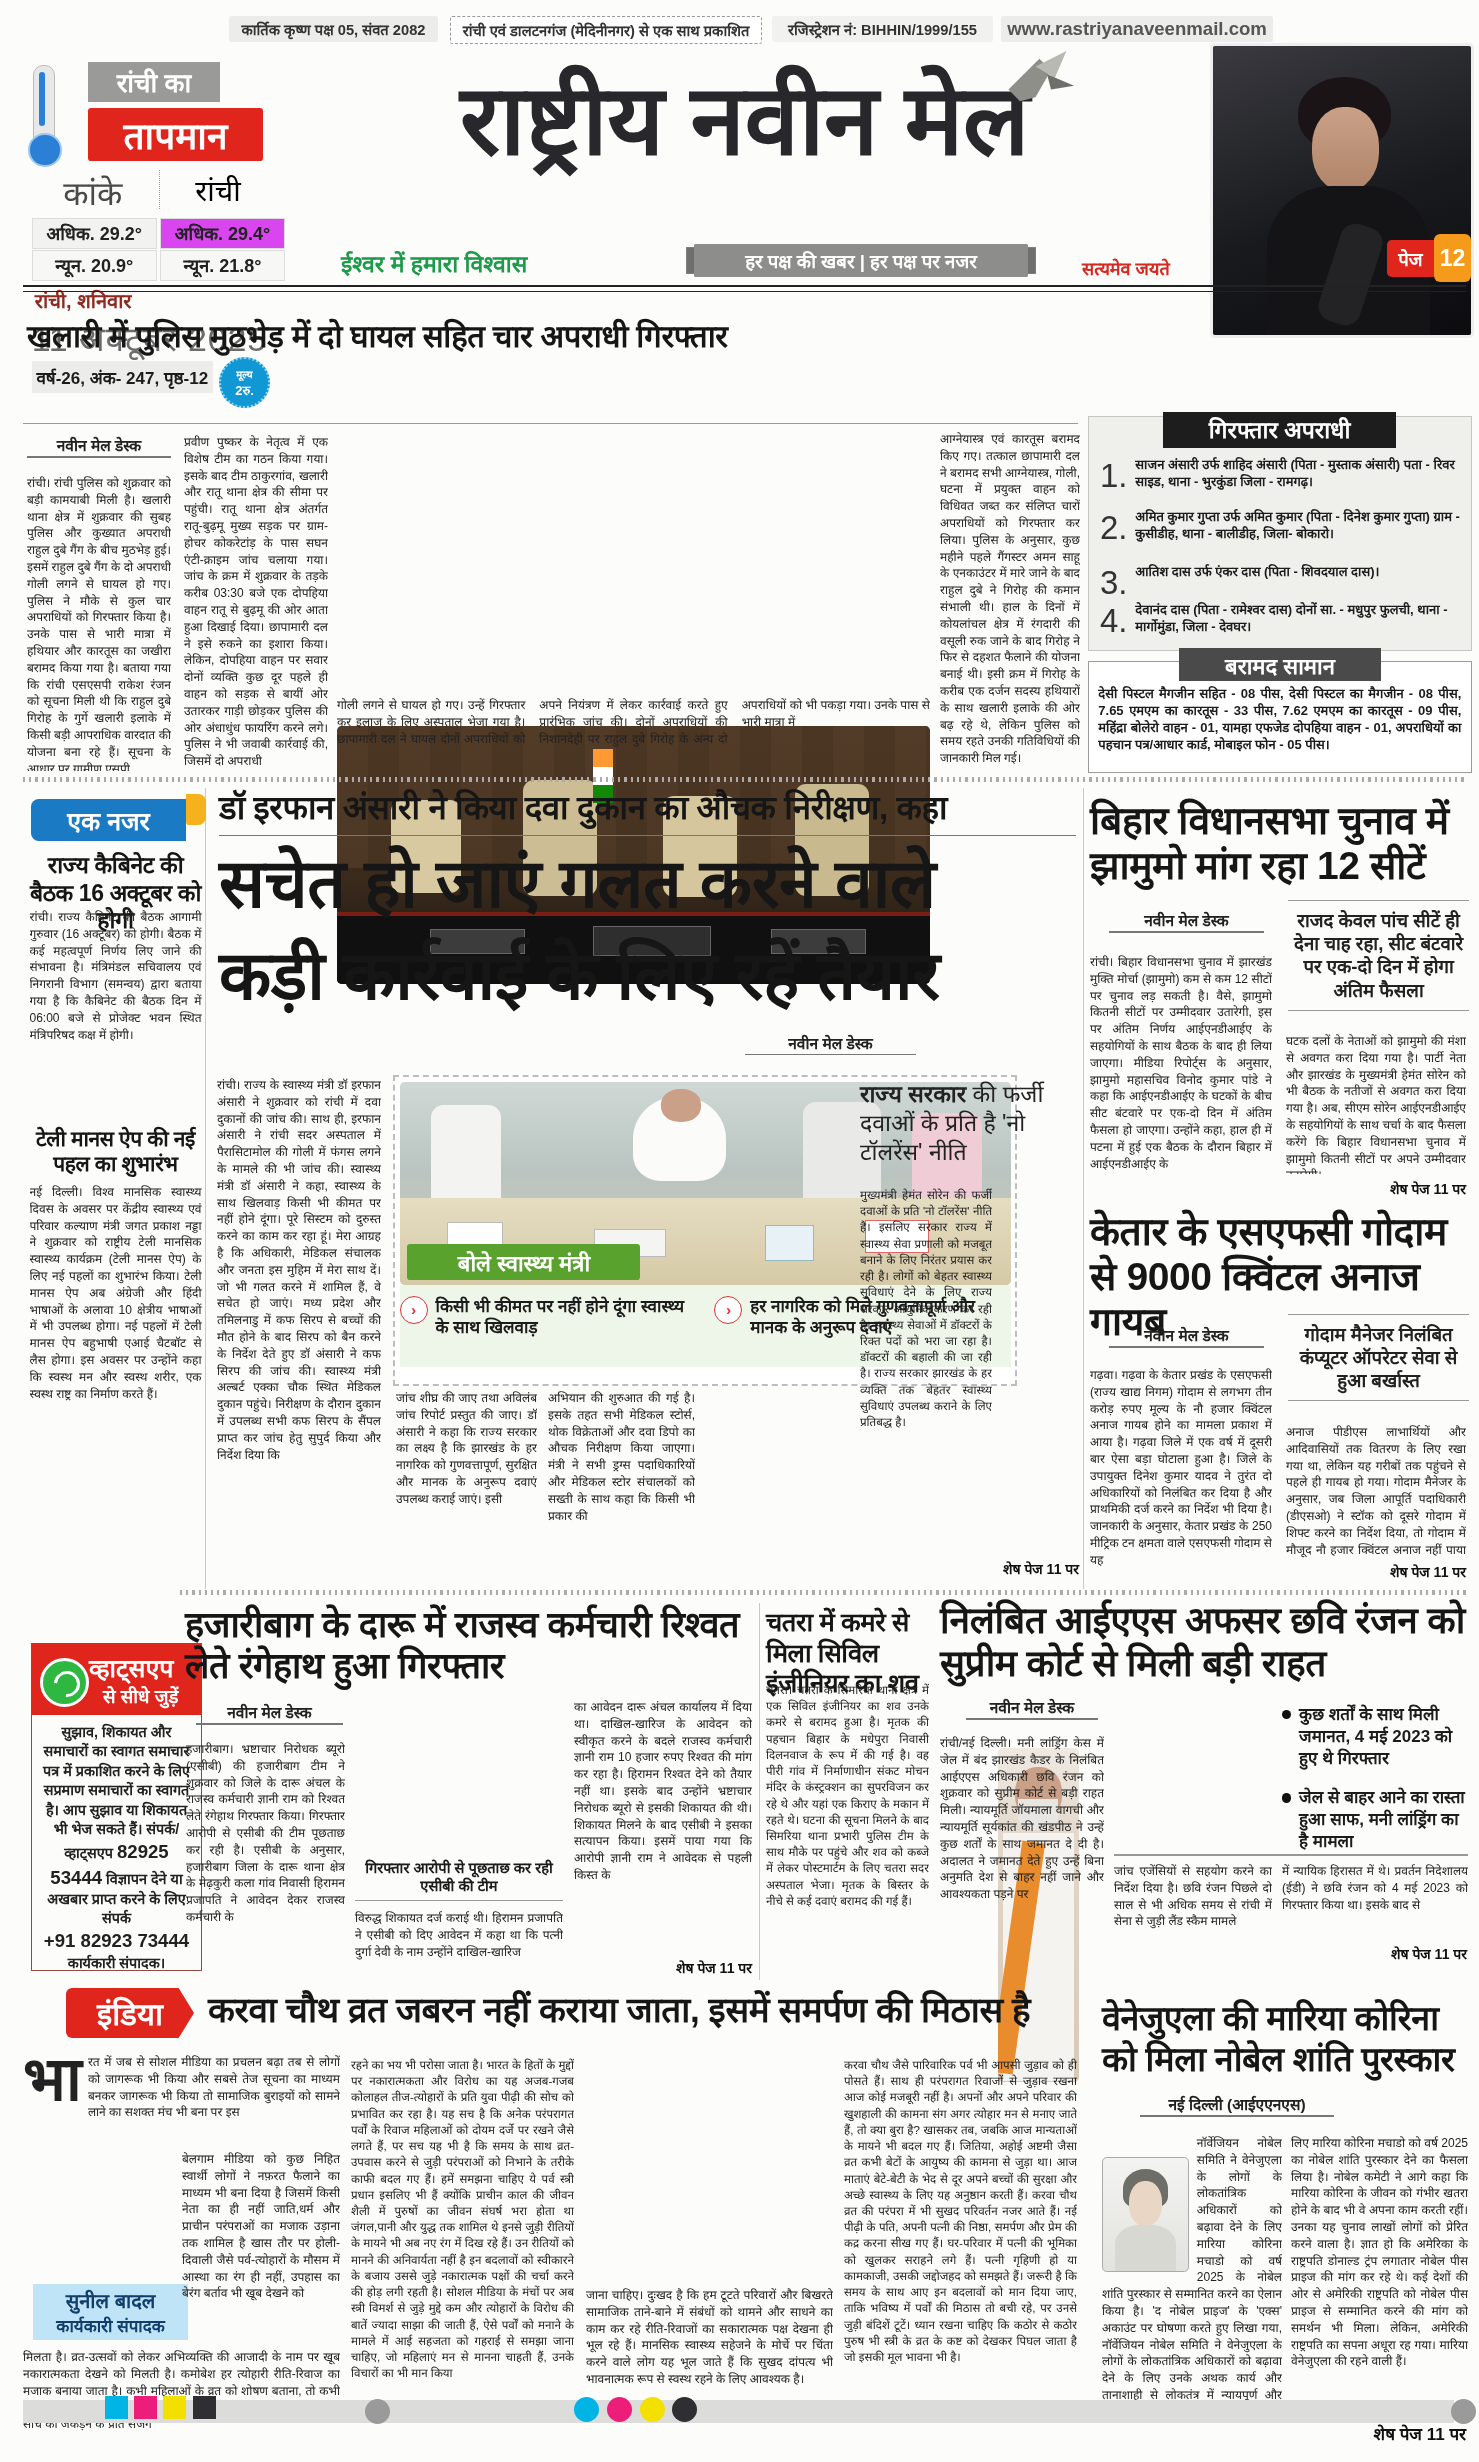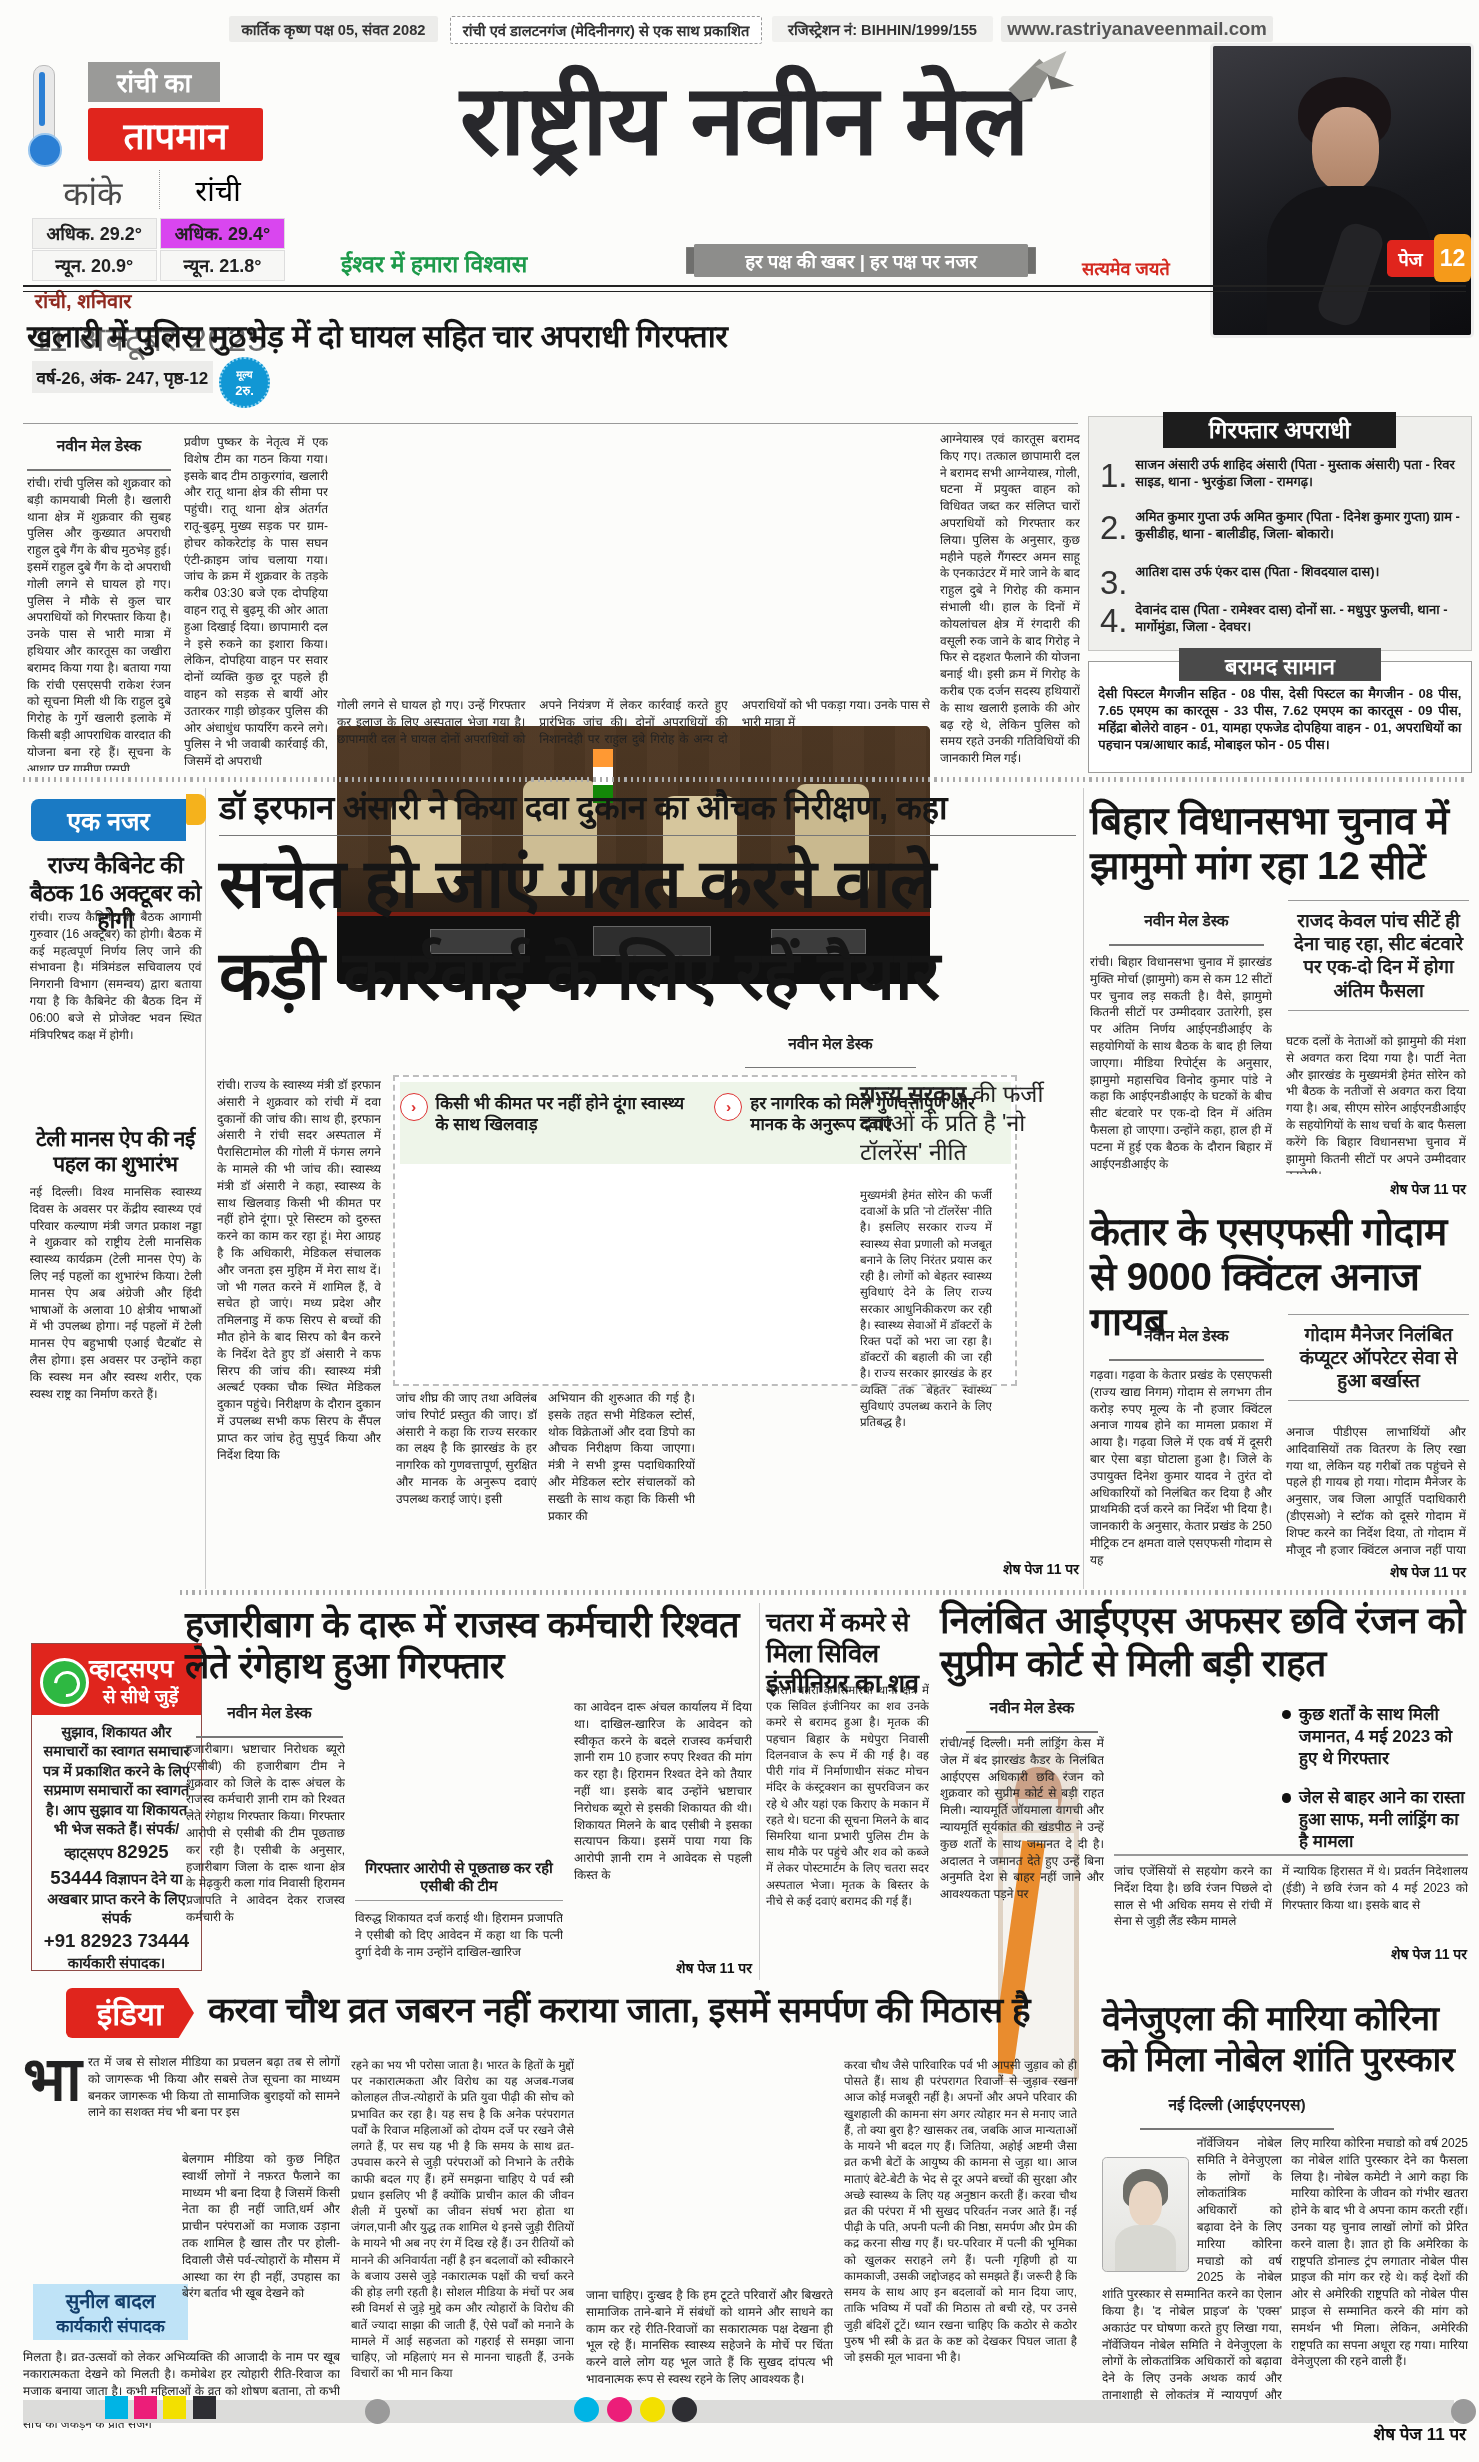--- a/index.html
+++ b/index.html
@@ -2,21 +2,21 @@
 <html style="font-size:12.4px"><head>
 <meta charset="utf-8">
 <style>
   html,body{margin:0;padding:0;background:#e9e9e9;}
   .page{position:relative;width:1479px;height:2462px;background:#fcfcfa;margin:0 auto;overflow:hidden;
         font-family:"Liberation Sans","DejaVu Sans",sans-serif;color:#1c1c1c;}
   .abs{position:absolute;}
   .pill{background:#ececea;color:#333;font-weight:bold;font-size:14.7px;display:flex;align-items:center;justify-content:center;border-radius:2.3px;}
   .pill.dotted{background:#fff;border:0.8px dashed #999;}
   .col{font-size:12px;line-height:1.4;text-align:justify;color:#222;overflow:hidden;}
-  .byline{font-weight:bold;font-size:15.5px;text-align:center;color:#222;border-bottom:2.3px double #777;padding-bottom:13px;}
+  .byline{font-weight:bold;font-size:15.5px;text-align:center;color:#222;border-bottom:2.3px double #777;padding-bottom:0;}
   .hl{font-weight:900;color:#161616;letter-spacing:-0.4px;line-height:1.08;}
   .rule{background:#222;}
   .dotsep{background:repeating-linear-gradient(90deg,#aaa 0 2.3px,transparent 2.3px 6.2px);height:5.4px;}
   .vrule{width:0.8px;background:#c9c9c9;}
   .photo{border-radius:4.7px;overflow:hidden;position:relative;}
   .stampbox{border:2.3px dashed #bdbdbd;background:#fff;padding:4.7px;}
   .subhead{font-weight:900;font-size:20px;line-height:1.25;text-align:center;color:#222;
            border-top:1.6px solid #999;border-bottom:1.6px solid #999;padding:7.8px 1.6px;}
   .morep{font-weight:bold;font-size:14px;text-align:right;color:#111;}
   .badge-title{background:#1d1d1d;color:#fff;font-weight:900;text-align:center;}
@@ -162,20 +162,35 @@
   <div class="abs col" style="left:29.5px;top:1184px;width:172px;height:439px;"><span>नई दिल्ली। विश्व मानसिक स्वास्थ्य दिवस के अवसर पर केंद्रीय स्वास्थ्य एवं परिवार कल्याण मंत्री जगत प्रकाश नड्डा ने शुक्रवार को राष्ट्रीय टेली मानसिक स्वास्थ्य कार्यक्रम (टेली मानस ऐप) के लिए नई पहलों का शुभारंभ किया। टेली मानस ऐप अब अंग्रेजी और हिंदी भाषाओं के अलावा 10 क्षेत्रीय भाषाओं में भी उपलब्ध होगा। नई पहलों में टेली मानस ऐप बहुभाषी एआई चैटबॉट से लैस होगा। इस अवसर पर उन्होंने कहा कि स्वस्थ मन और स्वस्थ शरीर, एक स्वस्थ राष्ट्र का निर्माण करते हैं।</span></div>
 
   <div class="abs hl" style="left:219px;top:790px;width:857px;font-size:33px;border-bottom:1.6px solid #777;padding-bottom:9.3px;"><span>डॉ इरफान अंसारी ने किया दवा दुकान का औचक निरीक्षण, कहा</span></div>
   <div class="abs hl" style="left:219px;top:847px;width:857px;font-size:68px;"><span>सचेत हो जाएं गलत करने वाले</span></div>
   <div class="abs hl" style="left:219px;top:939px;width:857px;font-size:68px;"><span>कड़ी कार्रवाई के लिए रहें तैयार</span></div>
   <div class="abs byline" style="left:745px;top:1032px;width:171px;border-bottom:1.6px solid #777;"><span>नवीन मेल डेस्क</span></div>
 
   <div class="abs col" style="left:217px;top:1077px;width:164px;height:512px;"><span>रांची। राज्य के स्वास्थ्य मंत्री डॉ इरफान अंसारी ने शुक्रवार को रांची में दवा दुकानों की जांच की। साथ ही, इरफान अंसारी ने रांची सदर अस्पताल में पैरासिटामोल की गोली में फंगस लगने के मामले की भी जांच की। स्वास्थ्य मंत्री डॉ अंसारी ने कहा, स्वास्थ्य के साथ खिलवाड़ किसी भी कीमत पर नहीं होने दूंगा। पूरे सिस्टम को दुरुस्त करने का काम कर रहा हूं। मेरा आग्रह है कि अधिकारी, मेडिकल संचालक और जनता इस मुहिम में मेरा साथ दें। जो भी गलत करने में शामिल हैं, वे सचेत हो जाएं। मध्य प्रदेश और तमिलनाडु में कफ सिरप से बच्चों की मौत होने के बाद सिरप को बैन करने के निर्देश देते हुए डॉ अंसारी ने कफ सिरप की जांच की। स्वास्थ्य मंत्री अल्बर्ट एक्का चौक स्थित मेडिकल दुकान पहुंचे। निरीक्षण के दौरान दुकान में उपलब्ध सभी कफ सिरप के सैंपल प्राप्त कर जांच हेतु सुपुर्द किया और निर्देश दिया कि</span></div>
 
   <div class="abs stampbox" style="left:393px;top:1075px;width:611px;height:298px;">
+    <div class="photo" style="width:100%;height:203px;background:linear-gradient(180deg,#cfd8d4 0%,#b9c4c0 45%,#d8cdb4 100%);position:relative;">
+      <div class="abs" style="left:31px;top:23px;width:70px;height:116px;background:#f3f3f1;border-radius:12.4px;"></div>
+      <div class="abs" style="left:233px;top:14px;width:93px;height:85px;background:#fbfbf9;border-radius:50% 50% 30% 30%;"></div>
+      <div class="abs" style="left:261px;top:7.8px;width:40px;height:33px;background:#caa188;border-radius:46%;"></div>
+      <div class="abs" style="left:403px;top:20px;width:78px;height:109px;background:#e9e9e7;border-radius:12.4px;"></div>
+      <div class="abs" style="left:512px;top:31px;width:70px;height:101px;background:#f0cdd6;border-radius:12.4px;"></div>
+      <div class="abs" style="left:0px;top:116px;width:100%;height:87px;background:linear-gradient(180deg,#e5ddc2,#d5c9a6);"></div>
+      <div class="abs" style="left:47px;top:140px;width:54px;height:31px;background:#fff;border:0.8px solid #bbb;"></div>
+      <div class="abs" style="left:194px;top:147px;width:70px;height:26px;background:#f4f4f2;border:0.8px solid #bbb;"></div>
+      <div class="abs" style="left:365px;top:143px;width:47px;height:34px;background:#e8f1f5;border:0.8px solid #9bb;"></div>
+      <div class="abs" style="left:465px;top:138px;width:62px;height:31px;background:#fff;border:0.8px solid #d66;"></div>
+      <div class="abs" style="left:7.8px;bottom:4.7px;width:233px;height:36px;background:#5aa22e;color:#fff;font-weight:900;font-size:22px;display:flex;align-items:center;justify-content:center;border-radius:3.1px;">
+          <span>बोले स्वास्थ्य मंत्री</span>
+        </div>
+    </div>
     <div style="display:flex;gap:18.6px;padding-top:11px;background:#eef5e9;height:71px;">
       <div style="display:flex;gap:7.8px;width:50%;">
         <span class="chev">›</span>
         <span style="font-size:17px;font-weight:900;line-height:1.25;">किसी भी कीमत पर नहीं होने दूंगा स्वास्थ्य के साथ खिलवाड़</span>
       </div>
       <div style="display:flex;gap:7.8px;width:50%;">
         <span class="chev">›</span>
         <span style="font-size:17px;font-weight:900;line-height:1.25;">हर नागरिक को मिले गुणवत्तापूर्ण और मानक के अनुरूप दवाएं</span>
       </div>
     </div>

